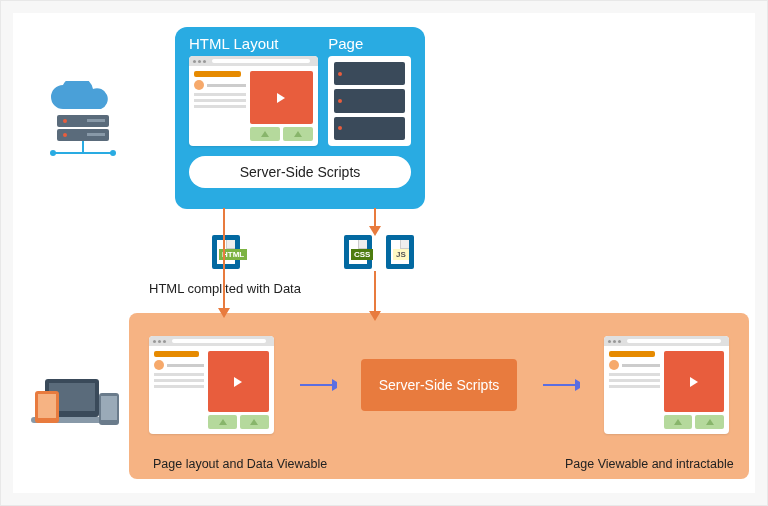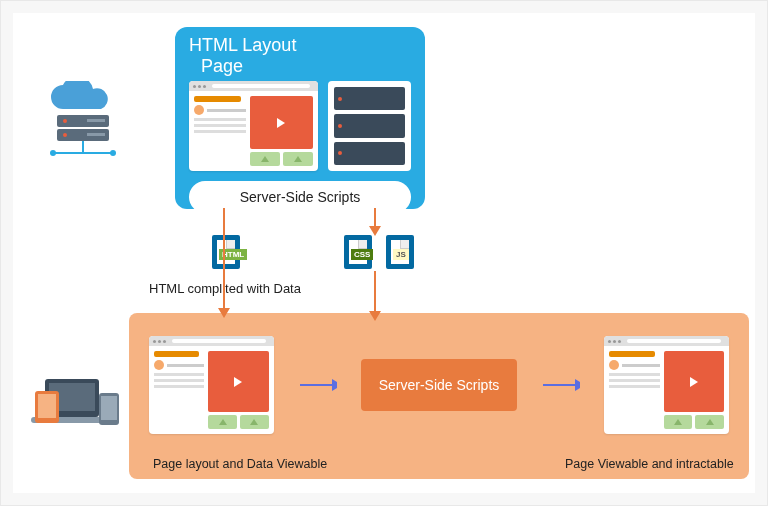--- a/index.html
+++ b/index.html
@@ -32,22 +32,21 @@
     top: 14px;
     width: 250px;
     height: 182px;
     background: #29abe2;
     border-radius: 12px;
   }
   .server-panel .col-labels {
     display: flex;
     padding: 8px 12px 4px 14px;
     color: #fff;
-    font-size: 18px;
-    flex-direction: column;
+    font-size: 15px;
   }
   .server-panel .col-labels .lbl1 { flex: 1.5; }
   .server-panel .col-labels .lbl2 { flex: 1; padding-left: 12px; }
   .server-panel .content-row {
     display: flex;
     padding: 0 14px;
     gap: 10px;
   }
   .browser-mockup {
     background: #fff;

